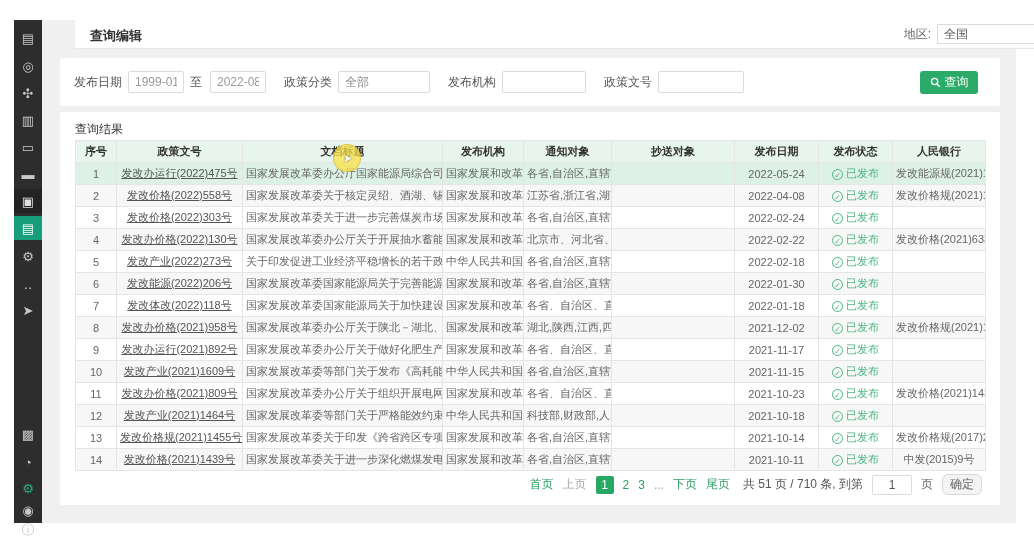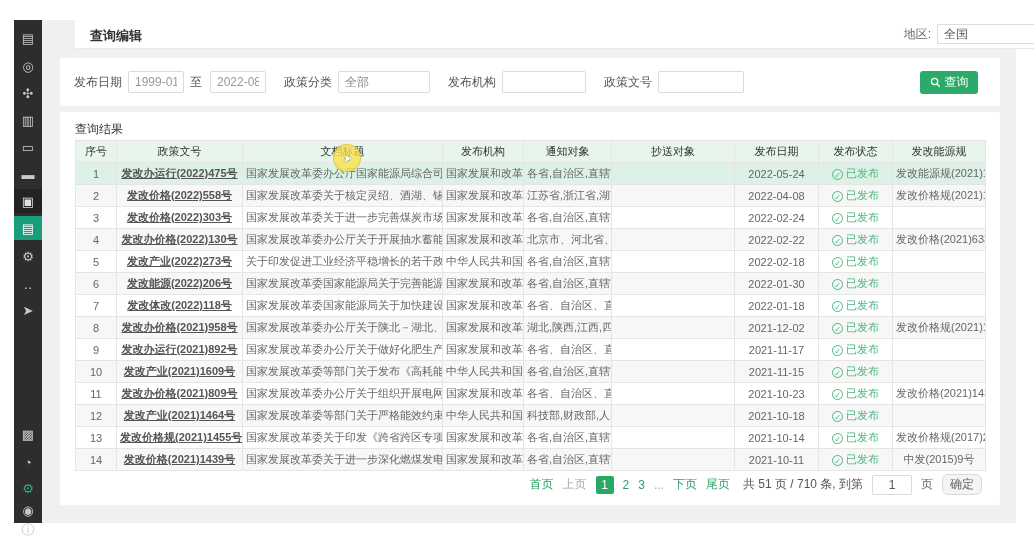--- a/index.html
+++ b/index.html
@@ -39,25 +39,25 @@
   .search-btn { position:absolute; right:22px; top:13px; width:58px; height:23px; background:#2bab67; border:none;
                 border-radius:3px; color:#fff; font-size:12px; display:flex; align-items:center; justify-content:center;
                 gap:4px; cursor:pointer; font-family:inherit; }
 
   
   .results-card { position:absolute; left:18px; top:92px; width:940px; height:393px; background:#fff; border-radius:2px; }
   .results-title { position:absolute; left:15px; top:9px; font-size:12px; color:#333; }
   table.grid { position:absolute; left:15px; top:28px; width:910px; border-collapse:collapse; table-layout:fixed; }
   table.grid th, table.grid td { border:1px solid #e5e5e5; height:22px; font-size:11px; overflow:hidden;
                                  white-space:nowrap; text-align:center; padding:0 3px; }
-  table.grid th { background:#e7f5ed; color:#333; font-weight:normal;text-align:center; }
+  table.grid th { background:#e7f5ed; color:#333; font-weight:bold;text-align:center; }
   table.grid td { color:#666; background:#fff; }
   tr.even td { background:#f7f7f7; }
   tr.selected td { background:#ddf1e6; }
-  td.doc-no a { color:#555; text-decoration:underline; cursor:pointer;font-weight:bold; }
+  td.doc-no a { color:#555; text-decoration:underline; cursor:pointer; }
   .status-ok { color:#4db681; }
   .check-circle { display:inline-block; width:11px; height:11px; border:1px solid #4db681; border-radius:50%;
                   font-size:8px; line-height:11px; text-align:center; color:#4db681; margin-right:3px; vertical-align:-1px; }
 
   
   .pagination { position:absolute; right:18px; top:362px; display:flex; align-items:center; gap:9px; font-size:12px; color:#666; }
   .pg-link { color:#2f9e66; cursor:pointer; }
   .pg-muted { color:#aaa; }
   .pg-num { color:#2f9e66; cursor:pointer; }
   .pg-current { width:18px; height:18px; background:#27a863; color:#fff; border-radius:2px; display:flex;
@@ -152,21 +152,21 @@
         <thead>
           <tr>
             <th>序号</th>
             <th>政策文号</th>
             <th>文档标题</th>
             <th>发布机构</th>
             <th>通知对象</th>
             <th>抄送对象</th>
             <th>发布日期</th>
             <th>发布状态</th>
-            <th>发改能源规</th>
+            <th>人民银行</th>
           </tr>
         </thead>
         <tbody id="table-body">
             <tr class="selected">
               <td>1</td>
               <td class="doc-no"><a>发改办运行(2022)475号</a></td>
               <td>国家发展改革委办公厅国家能源局综合司关于进一步推动新型</td>
               <td>国家发展和改革委员会;国</td>
               <td>各省,自治区,直辖市,新疆生</td>
               <td></td>

